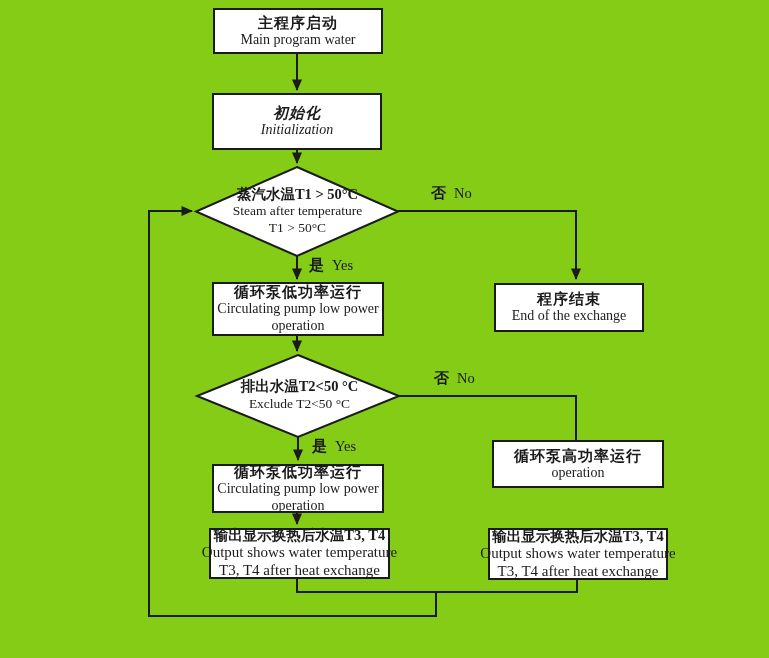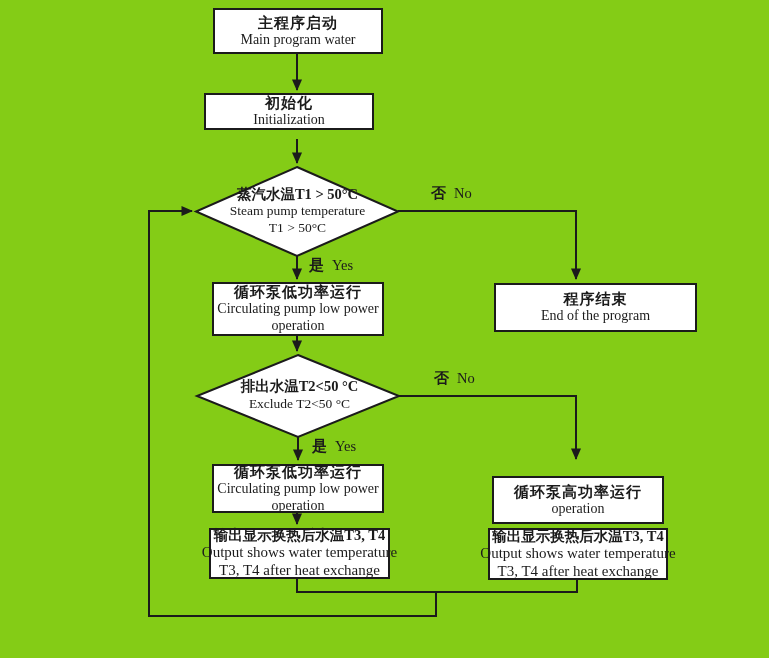--- a/index.html
+++ b/index.html
@@ -80,34 +80,34 @@
       <polygon fill="#ffffff" points="297,167 398,211.5 297,256 196,211.5"></polygon>
       <polygon fill="#ffffff" points="298,355 399,396 298,437 197,396"></polygon>
     </g>
   </svg>
 
   <div class="node" style="left:213px;top:8px;width:170px;height:46px;">
     <span class="zh">主程序启动</span>
     <span class="en">Main program water</span>
   </div>
 
-  <div class="node" style="left:204px;top:93px;width:170px;height:37px;">
+  <div class="node" style="left:212px;top:93px;width:170px;height:57px;font-style:italic;">
     <span class="zh">初始化</span>
     <span class="en">Initialization</span>
   </div>
 
   <div class="dtext" style="left:200px;top:182px;width:195px;height:58px;">
     <span class="zh">蒸汽水温T1 &gt; 50°C</span>
-    <span class="en">Steam pump temperature</span>
+    <span class="en">Steam after temperature</span>
     <span class="en">T1 &gt; 50°C</span>
   </div>
 
-  <div class="node" style="left:494px;top:283px;width:203px;height:49px;">
+  <div class="node" style="left:494px;top:283px;width:150px;height:49px;">
     <span class="zh">程序结束</span>
-    <span class="en">End of the program</span>
+    <span class="en">End of the exchange</span>
   </div>
 
   <div class="node" style="left:212px;top:282px;width:172px;height:54px;">
     <span class="zh">循环泵低功率运行</span>
     <span class="en">Circulating pump low power</span>
     <span class="en">operation</span>
   </div>
 
   <div class="dtext" style="left:202px;top:373px;width:195px;height:45px;">
     <span class="zh">排出水温T2&lt;50 °C</span>
@@ -119,21 +119,21 @@
     <span class="en">Circulating pump low power</span>
     <span class="en">operation</span>
   </div>
 
   <div class="node small-text" style="left:209px;top:528px;width:181px;height:51px;">
     <span class="zh">输出显示换热后水温T3, T4</span>
     <span class="en">Output shows water temperature</span>
     <span class="en">T3, T4 after heat exchange</span>
   </div>
 
-  <div class="node" style="left:492px;top:476px;width:172px;height:48px;">
+  <div class="node" style="left:492px;top:440px;width:172px;height:48px;">
     <span class="zh">循环泵高功率运行</span>
     <span class="en">operation</span>
   </div>
 
   <div class="node small-text" style="left:488px;top:528px;width:180px;height:52px;">
     <span class="zh">输出显示换热后水温T3, T4</span>
     <span class="en">Output shows water temperature</span>
     <span class="en">T3, T4 after heat exchange</span>
   </div>
 

